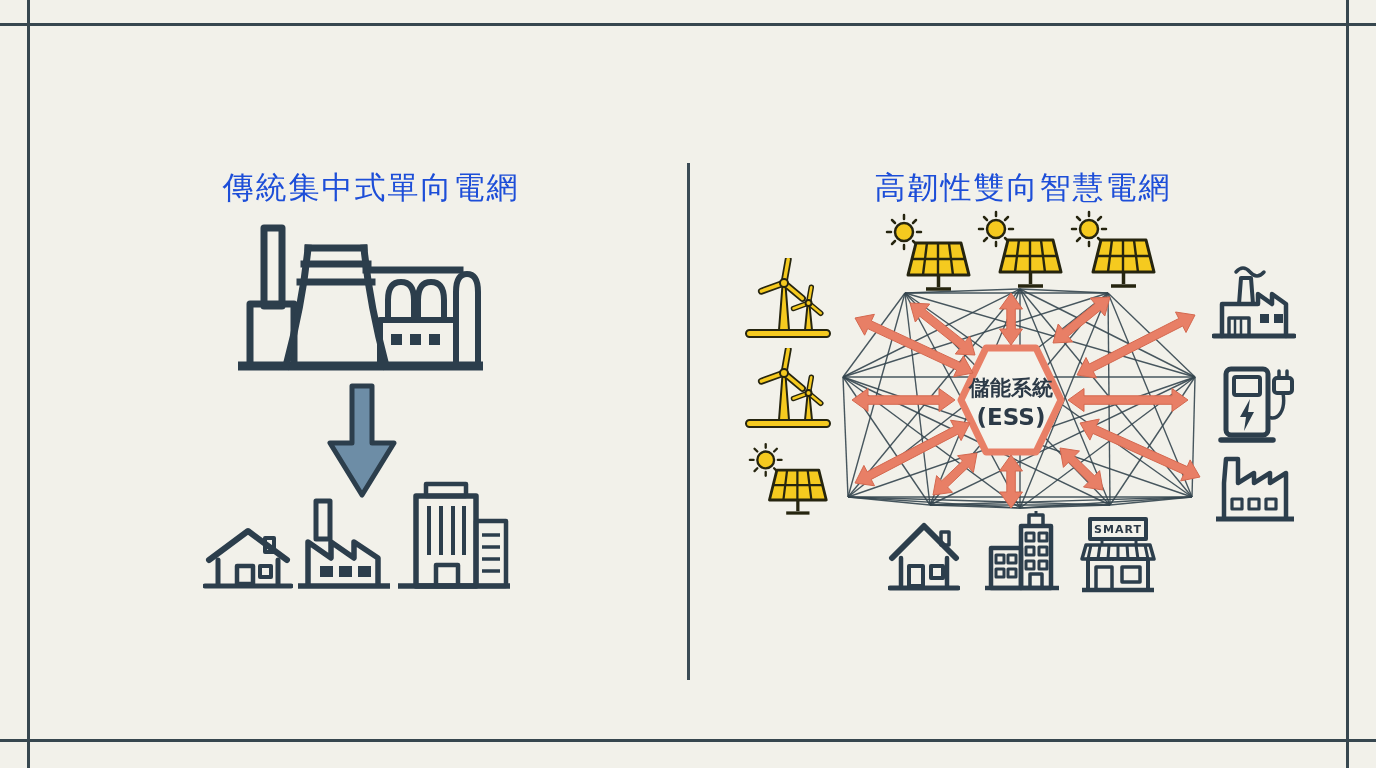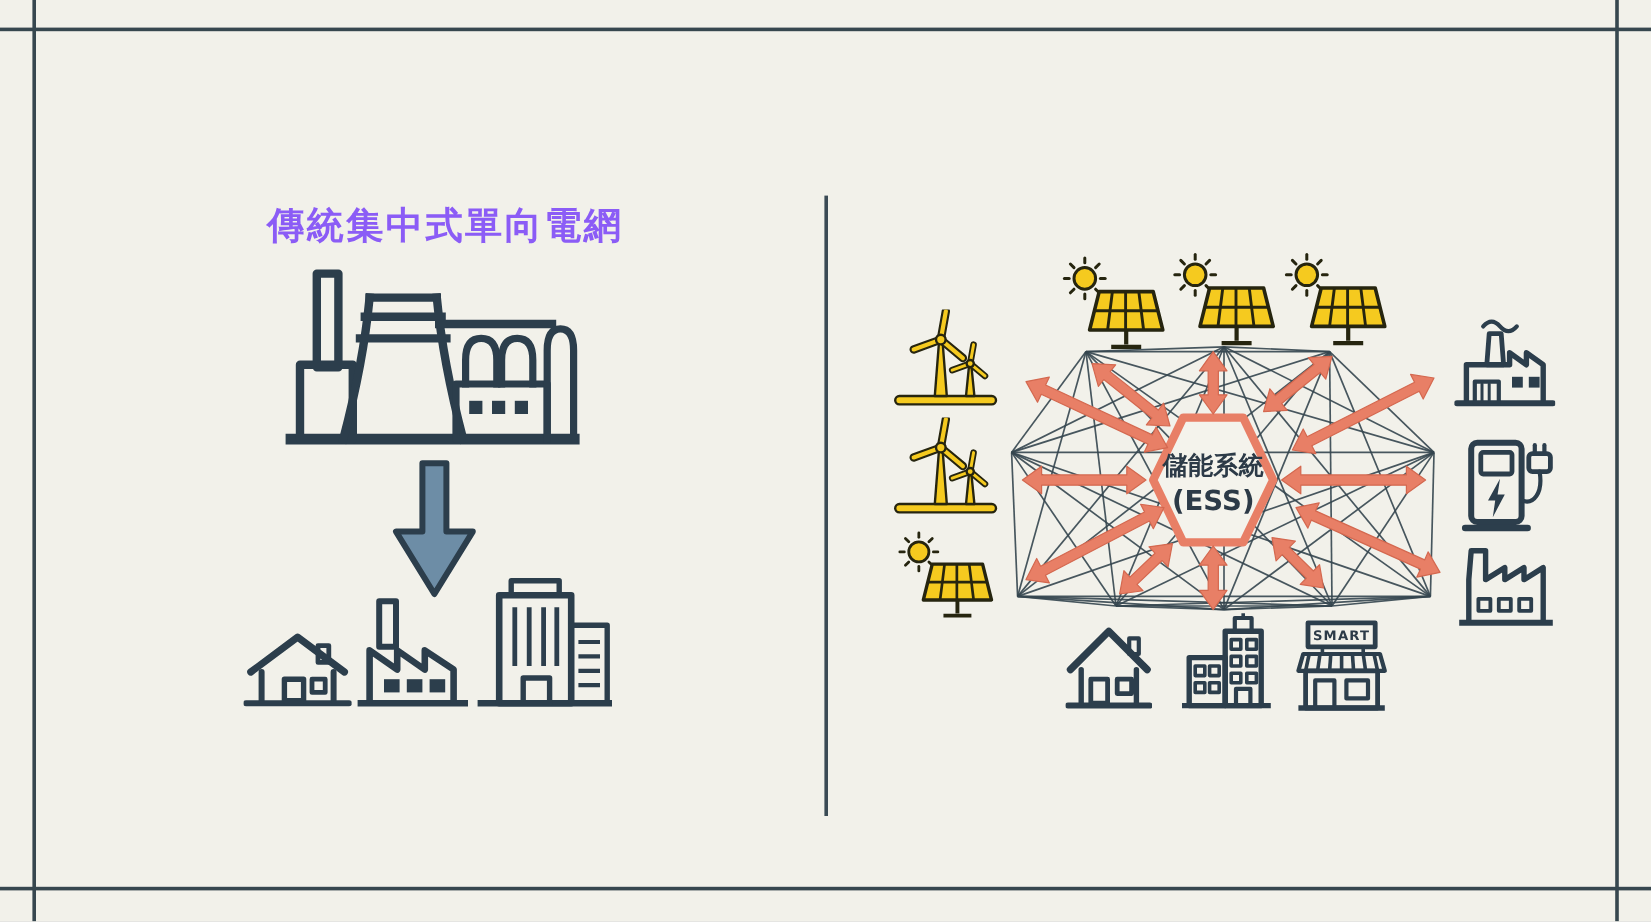--- a/index.html
+++ b/index.html
@@ -1,35 +1,36 @@
 <!DOCTYPE html>
 <html><head>
 <meta charset="utf-8">
 <style>
   html,body{margin:0;padding:0;background:#ddd;}
   .canvas{position:relative;width:1376px;height:768px;background:#f2f1ea;overflow:hidden;
           font-family:"DejaVu Sans","Liberation Sans",sans-serif;}
   .frame{position:absolute;background:#37474f;}
-  .title{position:absolute;font-weight:bold;font-size:31px;color:#8b5cf6;letter-spacing:2px;
+  .title{position:absolute;font-weight:normal;font-size:31px;color:#1d4ed8;letter-spacing:2px;
          white-space:nowrap;transform:translateX(-50%);}
   .icon{position:absolute;}
   svg text{font-family:"DejaVu Sans","Liberation Sans",sans-serif;font-weight:bold;fill:#2c3a47;}
 </style>
 </head>
 <body>
 
 <div class="canvas">
 
   <div class="frame" style="left:0;top:23px;width:1376px;height:3px;"></div>
   <div class="frame" style="left:0;top:739px;width:1376px;height:3px;"></div>
   <div class="frame" style="left:27px;top:0;width:3px;height:768px;"></div>
   <div class="frame" style="left:1346px;top:0;width:3px;height:768px;"></div>
   <div class="frame" style="left:687px;top:163px;width:3px;height:517px;background:#3b4b55;"></div>
 
   <div class="title" style="left:371px;top:167px;">傳統集中式單向電網</div>
+  <div class="title" style="left:1023px;top:167px;">高韌性雙向智慧電網</div>
 
   <svg class="icon" style="left:238px;top:220px;" width="245" height="152" viewBox="0 0 245 152">
     <g fill="none" stroke="#2c3e4c" stroke-width="7" stroke-linejoin="round" stroke-linecap="square">
       <line x1="4" y1="146" x2="241" y2="146" stroke-width="9"></line>
       <rect x="26" y="8" width="18" height="78"></rect>
       <rect x="12" y="84" width="44" height="62"></rect>
       <path d="M70,28 H126"></path>
       <path d="M70,28 C66,70 57,112 48,146"></path>
       <path d="M126,28 C130,70 139,112 148,146"></path>
       <line x1="66" y1="44" x2="130" y2="44"></line>

